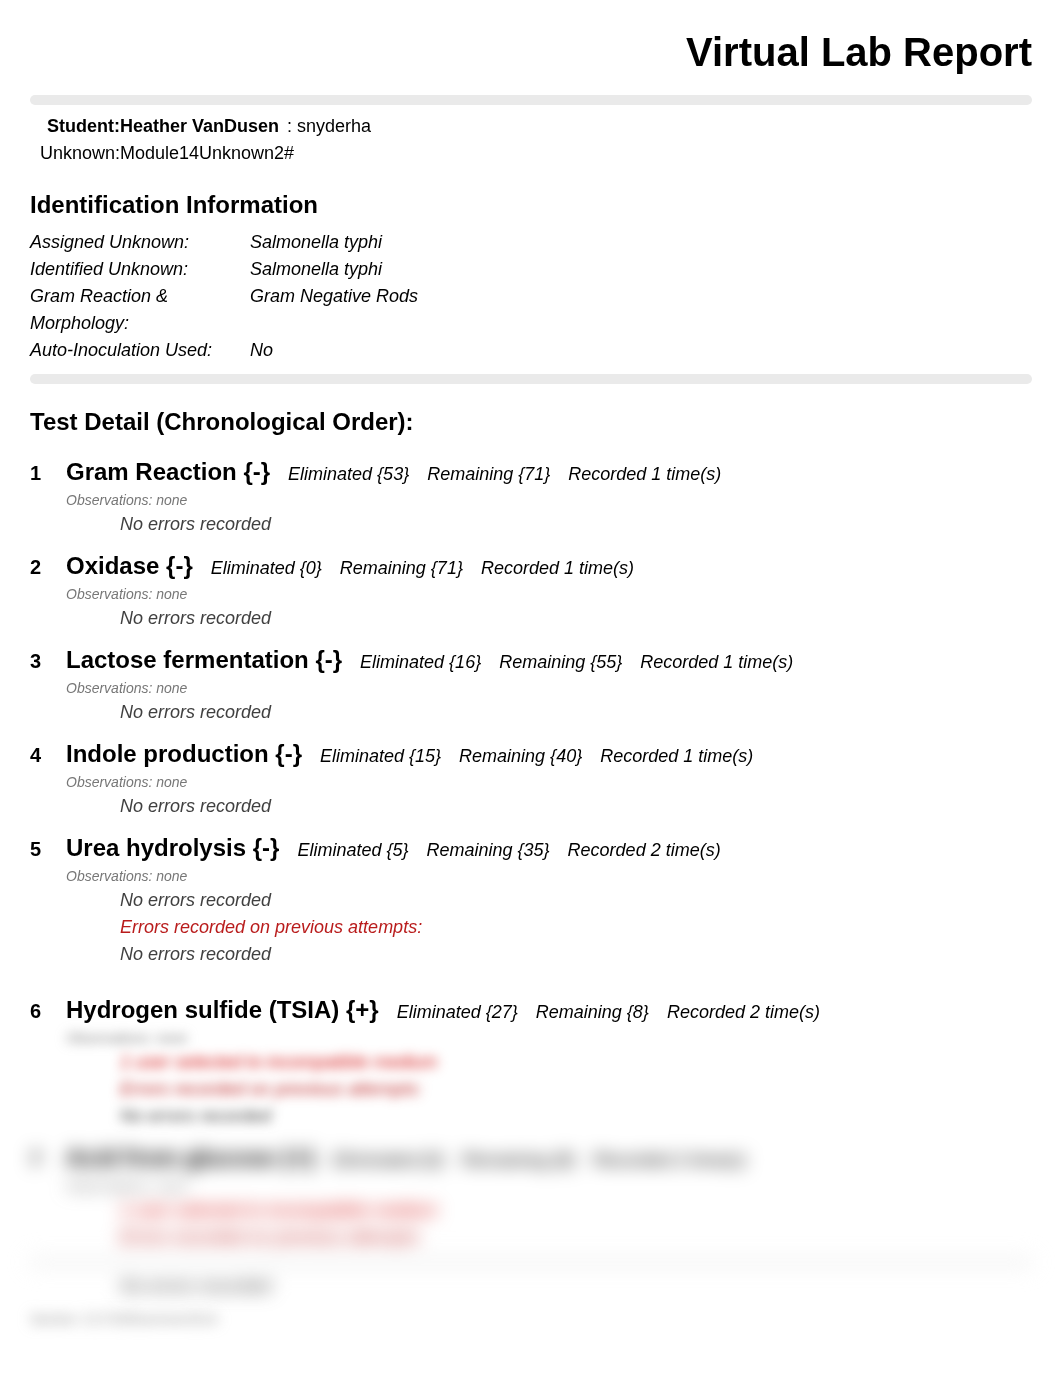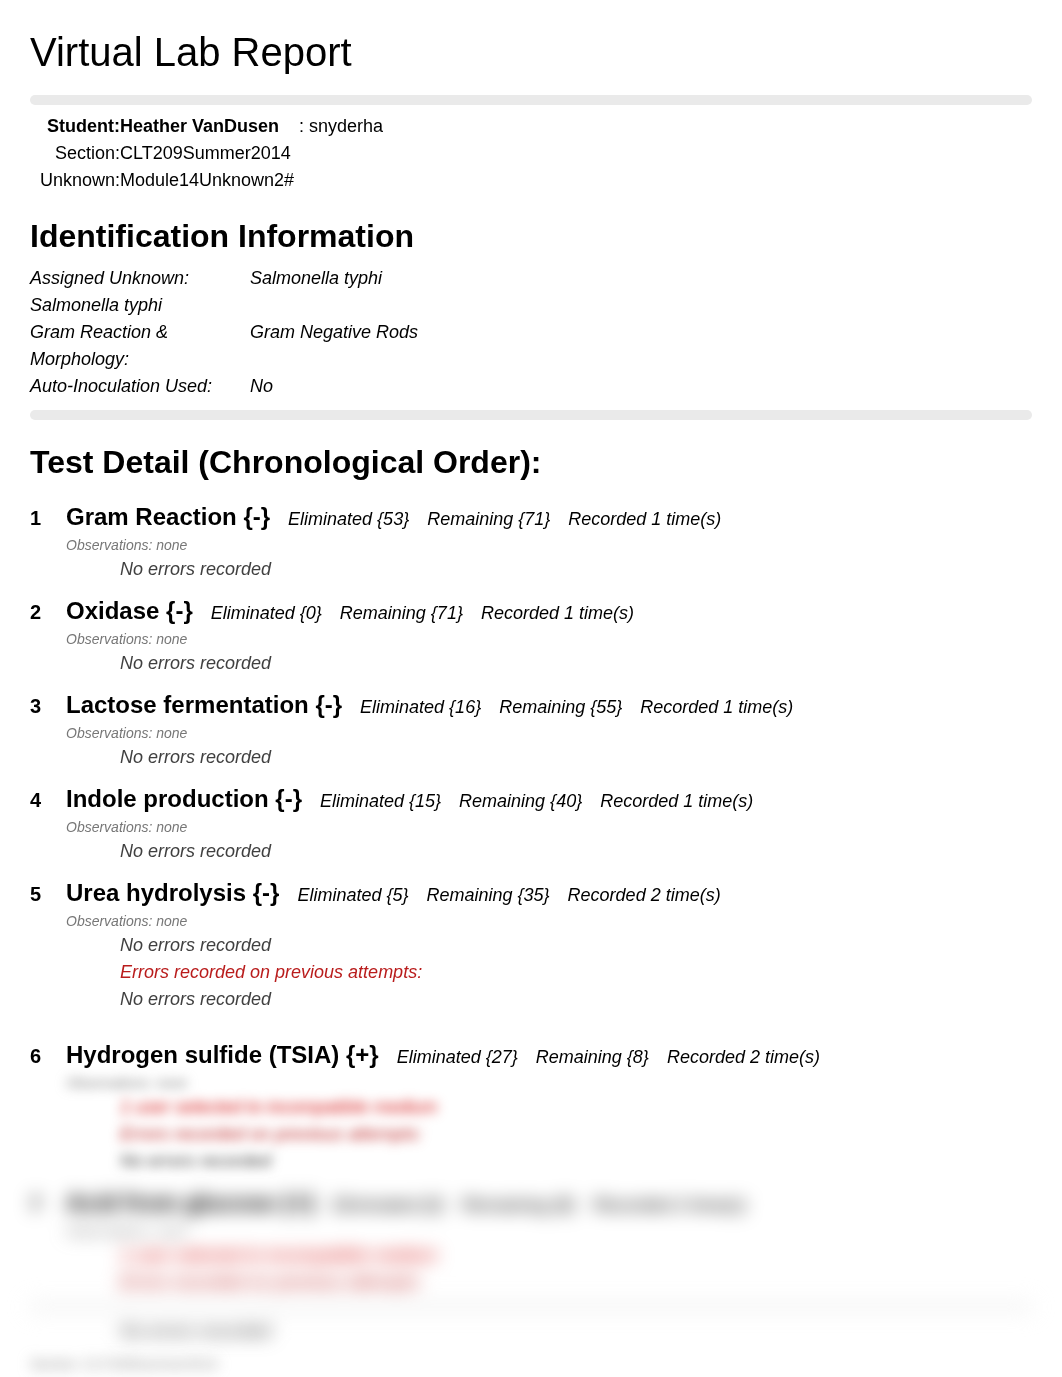--- a/index.html
+++ b/index.html
@@ -7,23 +7,23 @@
     padding: 0;
     font-family: Arial, Helvetica, sans-serif;
     background: #fff;
     color: #000;
     width: 1062px;
   }
   .page {
     padding: 20px 30px;
   }
   h1.title {
-    text-align: left;
+    text-align: right;
     font-size: 40px;
-    font-weight: normal;
+    font-weight: bold;
     margin: 10px 0 20px 0;
   }
   hr.grey-bar {
     border: none;
     height: 10px;
     background: #eaeaea;
     border-radius: 5px;
     margin: 4px 0;
   }
   .info-table {
@@ -33,23 +33,23 @@
     display: flex;
     font-size: 18px;
     line-height: 1.5;
   }
   .info-label {
     width: 90px;
     text-align: right;
   }
   .info-label.bold { font-weight: bold; }
   .info-val.bold { font-weight: bold; }
-  .info-extra { margin-left: 20px; }
+  .info-extra { margin-left: 8px; }
   h2.section {
-    font-size: 32px;
+    font-size: 24px;
     font-weight: bold;
     margin: 24px 0 10px 0;
   }
   .ident-table {
     margin-bottom: 10px;
   }
   .ident-row {
     display: flex;
     font-size: 18px;
     font-style: italic;
@@ -124,37 +124,34 @@
 
   <hr class="grey-bar">
 
   <div class="info-table">
     <div class="info-row">
       <span class="info-label bold">Student:</span>
       <span class="info-val bold">Heather VanDusen</span>
       <span class="info-extra">: snyderha</span>
     </div>
     <div class="info-row">
-      <span class="info-label">Section:</span>
-      <span>CLT209Summer2014</span>
-    </div>
-    <div class="info-row">
       <span class="info-label">Unknown:</span>
       <span>Module14Unknown2#</span>
     </div>
   </div>
 
   <h2 class="section">Identification Information</h2>
 
   <div class="ident-table">
     <div class="ident-row">
       <span class="ident-label">Assigned Unknown:</span>
       <span>Salmonella typhi</span>
     </div>
     <div class="ident-row">
+      <span class="ident-label">Identified Unknown:</span>
       <span>Salmonella typhi</span>
     </div>
     <div class="ident-row">
       <span class="ident-label">Gram Reaction &amp; Morphology:</span>
       <span>Gram Negative Rods</span>
     </div>
     <div class="ident-row">
       <span class="ident-label">Auto-Inoculation Used:</span>
       <span>No</span>
     </div>

